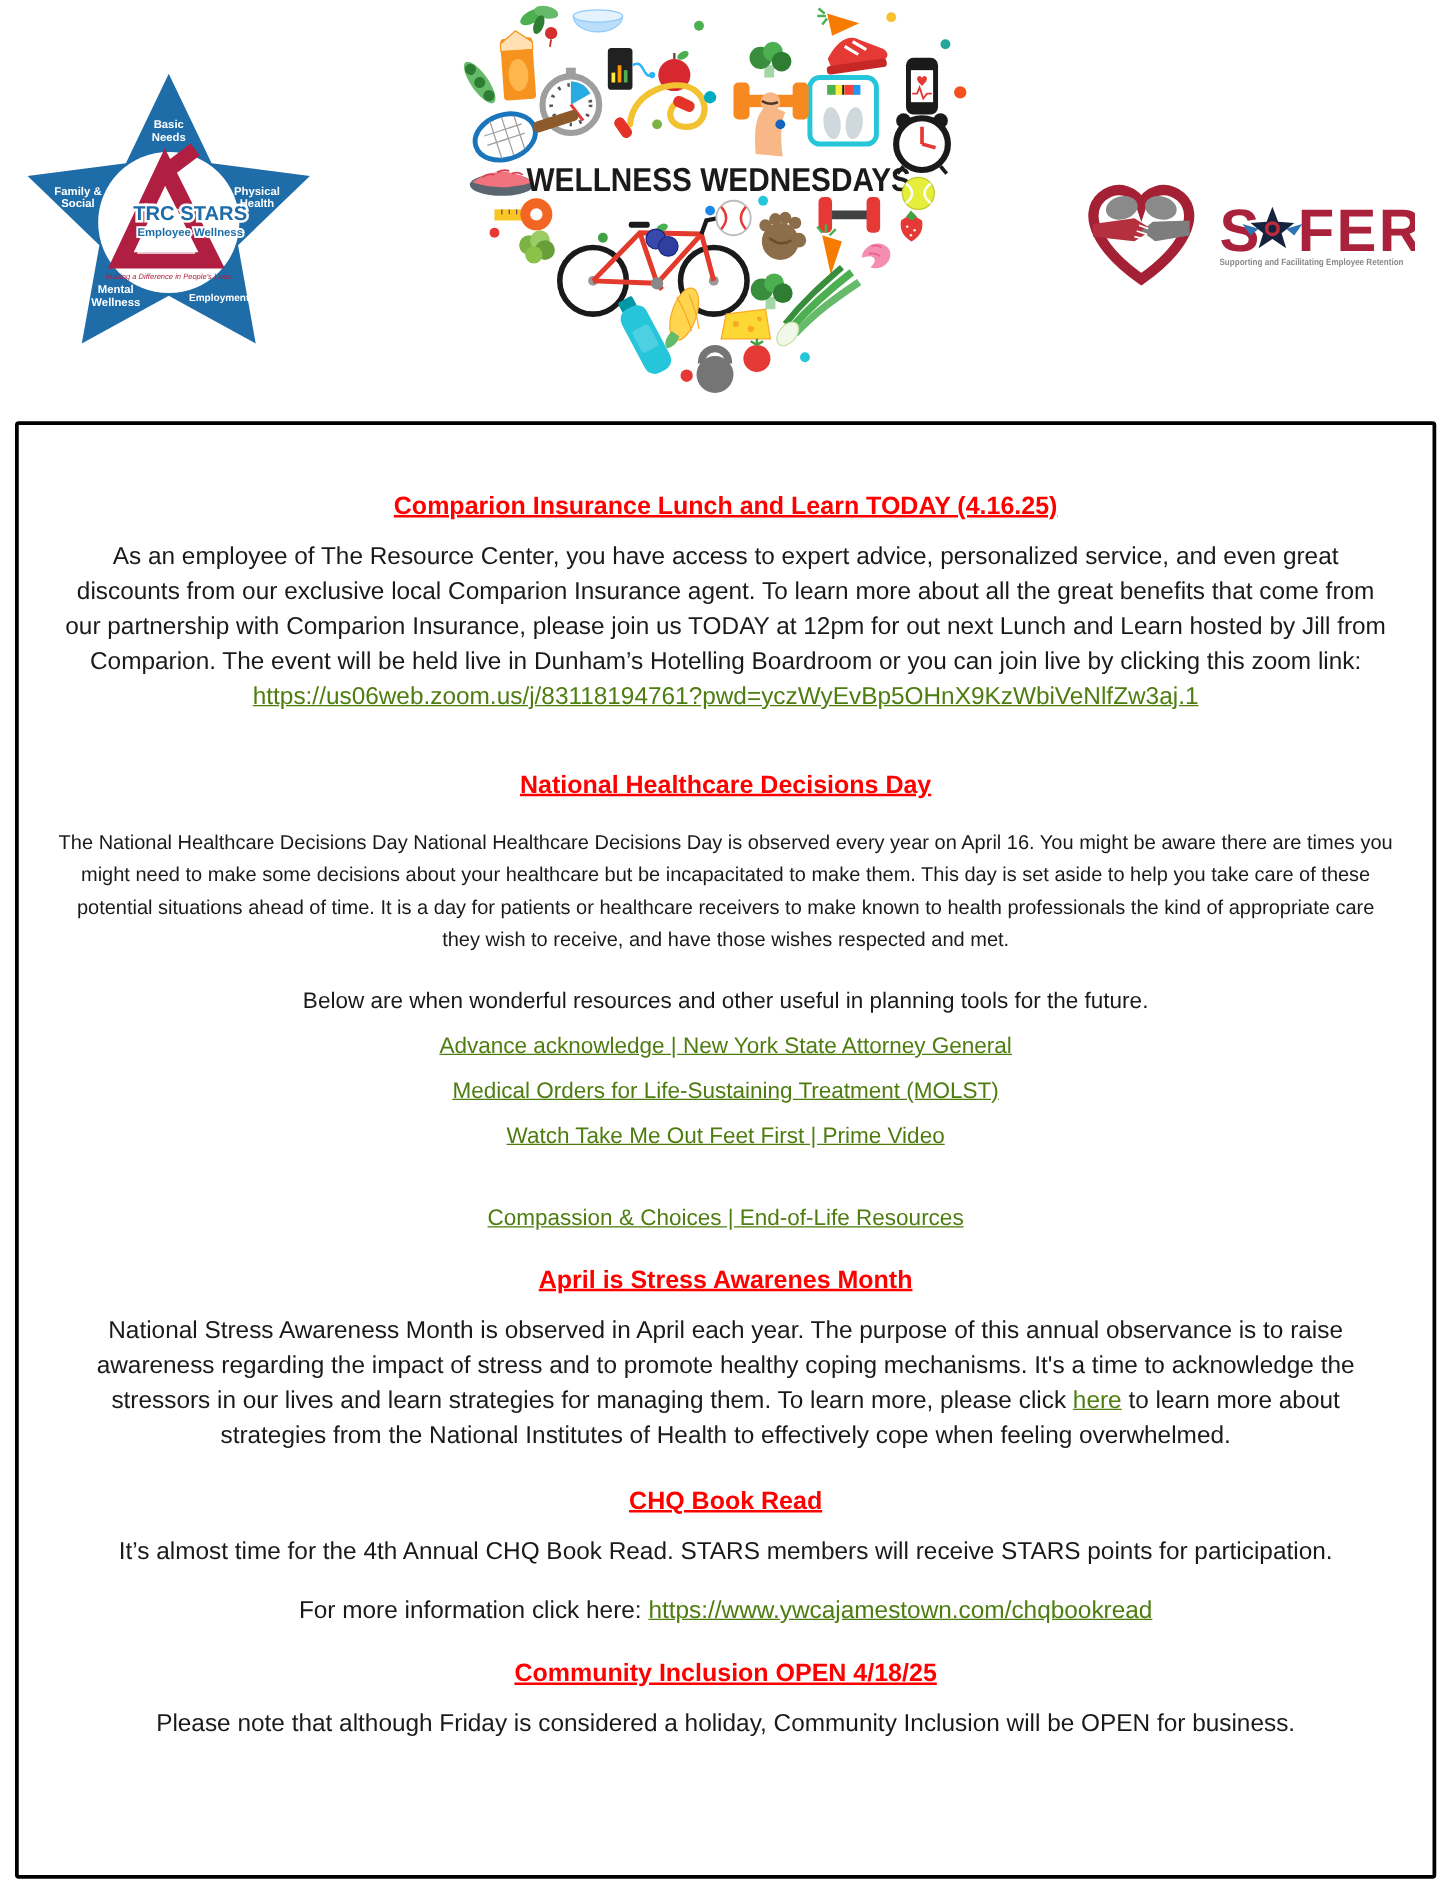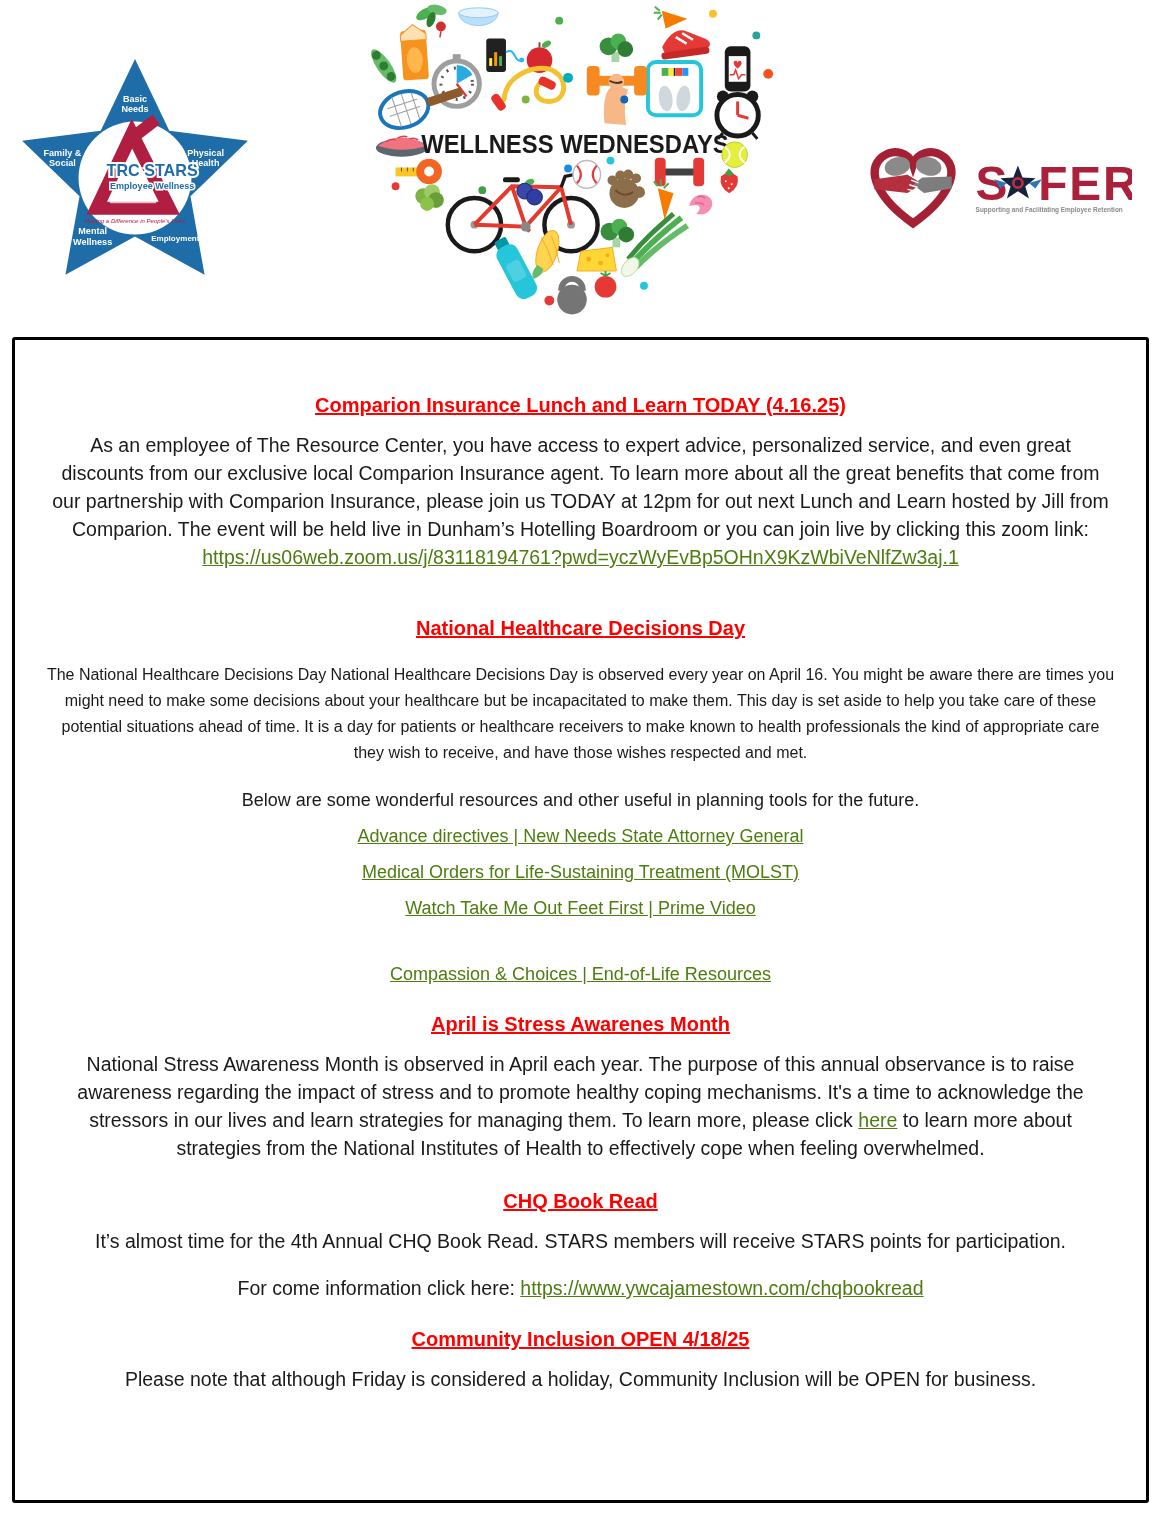--- a/index.html
+++ b/index.html
@@ -318,36 +318,36 @@
   <div class="content-box">
 
     <div class="section">
       <div class="sec-heading mt-first">Comparion Insurance Lunch and Learn TODAY (4.16.25)</div>
       <p class="p-lg"><span>As an employee of The Resource Center, you have access to expert advice, personalized service, and even great discounts from our exclusive local Comparion Insurance agent. To learn more about all the great benefits that come from our partnership with Comparion Insurance, please join us TODAY at 12pm for out next Lunch and Learn hosted by Jill from Comparion. The event will be held live in Dunham’s Hotelling Boardroom or you can join live by clicking this zoom link: </span><a class="doclink" href="#">https://us06web.zoom.us/j/83118194761?pwd=yczWyEvBp5OHnX9KzWbiVeNlfZw3aj.1</a></p>
     </div>
 
     <div class="section">
       <div class="sec-heading mt-sec">National Healthcare Decisions Day</div>
       <p class="p-md">The National Healthcare Decisions Day National Healthcare Decisions Day is observed every year on April 16. You might be aware there are times you might need to make some decisions about your healthcare but be incapacitated to make them. This day is set aside to help you take care of these potential situations ahead of time. It is a day for patients or healthcare receivers to make known to health professionals the kind of appropriate care they wish to receive, and have those wishes respected and met.</p>
-      <div class="intro-line">Below are some wonderful resources and other useful in planning tools for the future.</div>
-      <a class="doclink res-link" href="#">Advance directives | New Needs State Attorney General</a>
+      <div class="intro-line">Below are when wonderful resources and other useful in planning tools for the future.</div>
+      <a class="doclink res-link" href="#">Advance acknowledge | New York State Attorney General</a>
       <a class="doclink res-link" href="#">Medical Orders for Life-Sustaining Treatment (MOLST)</a>
       <a class="doclink res-link" href="#">Watch Take Me Out Feet First | Prime Video</a>
       <a class="doclink res-link res-gap" href="#">Compassion &amp; Choices | End-of-Life Resources</a>
     </div>
 
     <div class="section">
       <div class="sec-heading mt-big">April is Stress Awarenes Month</div>
       <p class="p-lg"><span>National Stress Awareness Month is observed in April each year. The purpose of this annual observance is to raise awareness regarding the impact of stress and to promote healthy coping mechanisms. It's a time to acknowledge the stressors in our lives and learn strategies for managing them. To learn more, please click </span><a class="doclink" href="#">here</a><span> to learn more about strategies from the National Institutes of Health to effectively cope when feeling overwhelmed.</span></p>
     </div>
 
     <div class="section">
       <div class="sec-heading mt-big">CHQ Book Read</div>
       <p class="p-lg">It’s almost time for the 4th Annual CHQ Book Read. STARS members will receive STARS points for participation.</p>
-      <div class="info-line"><span>For come information click here: </span><a class="doclink" href="#">https://www.ywcajamestown.com/chqbookread</a></div>
+      <div class="info-line"><span>For more information click here: </span><a class="doclink" href="#">https://www.ywcajamestown.com/chqbookread</a></div>
     </div>
 
     <div class="section">
       <div class="sec-heading mt-big">Community Inclusion OPEN 4/18/25</div>
       <p class="p-lg">Please note that although Friday is considered a holiday, Community Inclusion will be OPEN for business.</p>
     </div>
 
   </div>
 </div>
 

